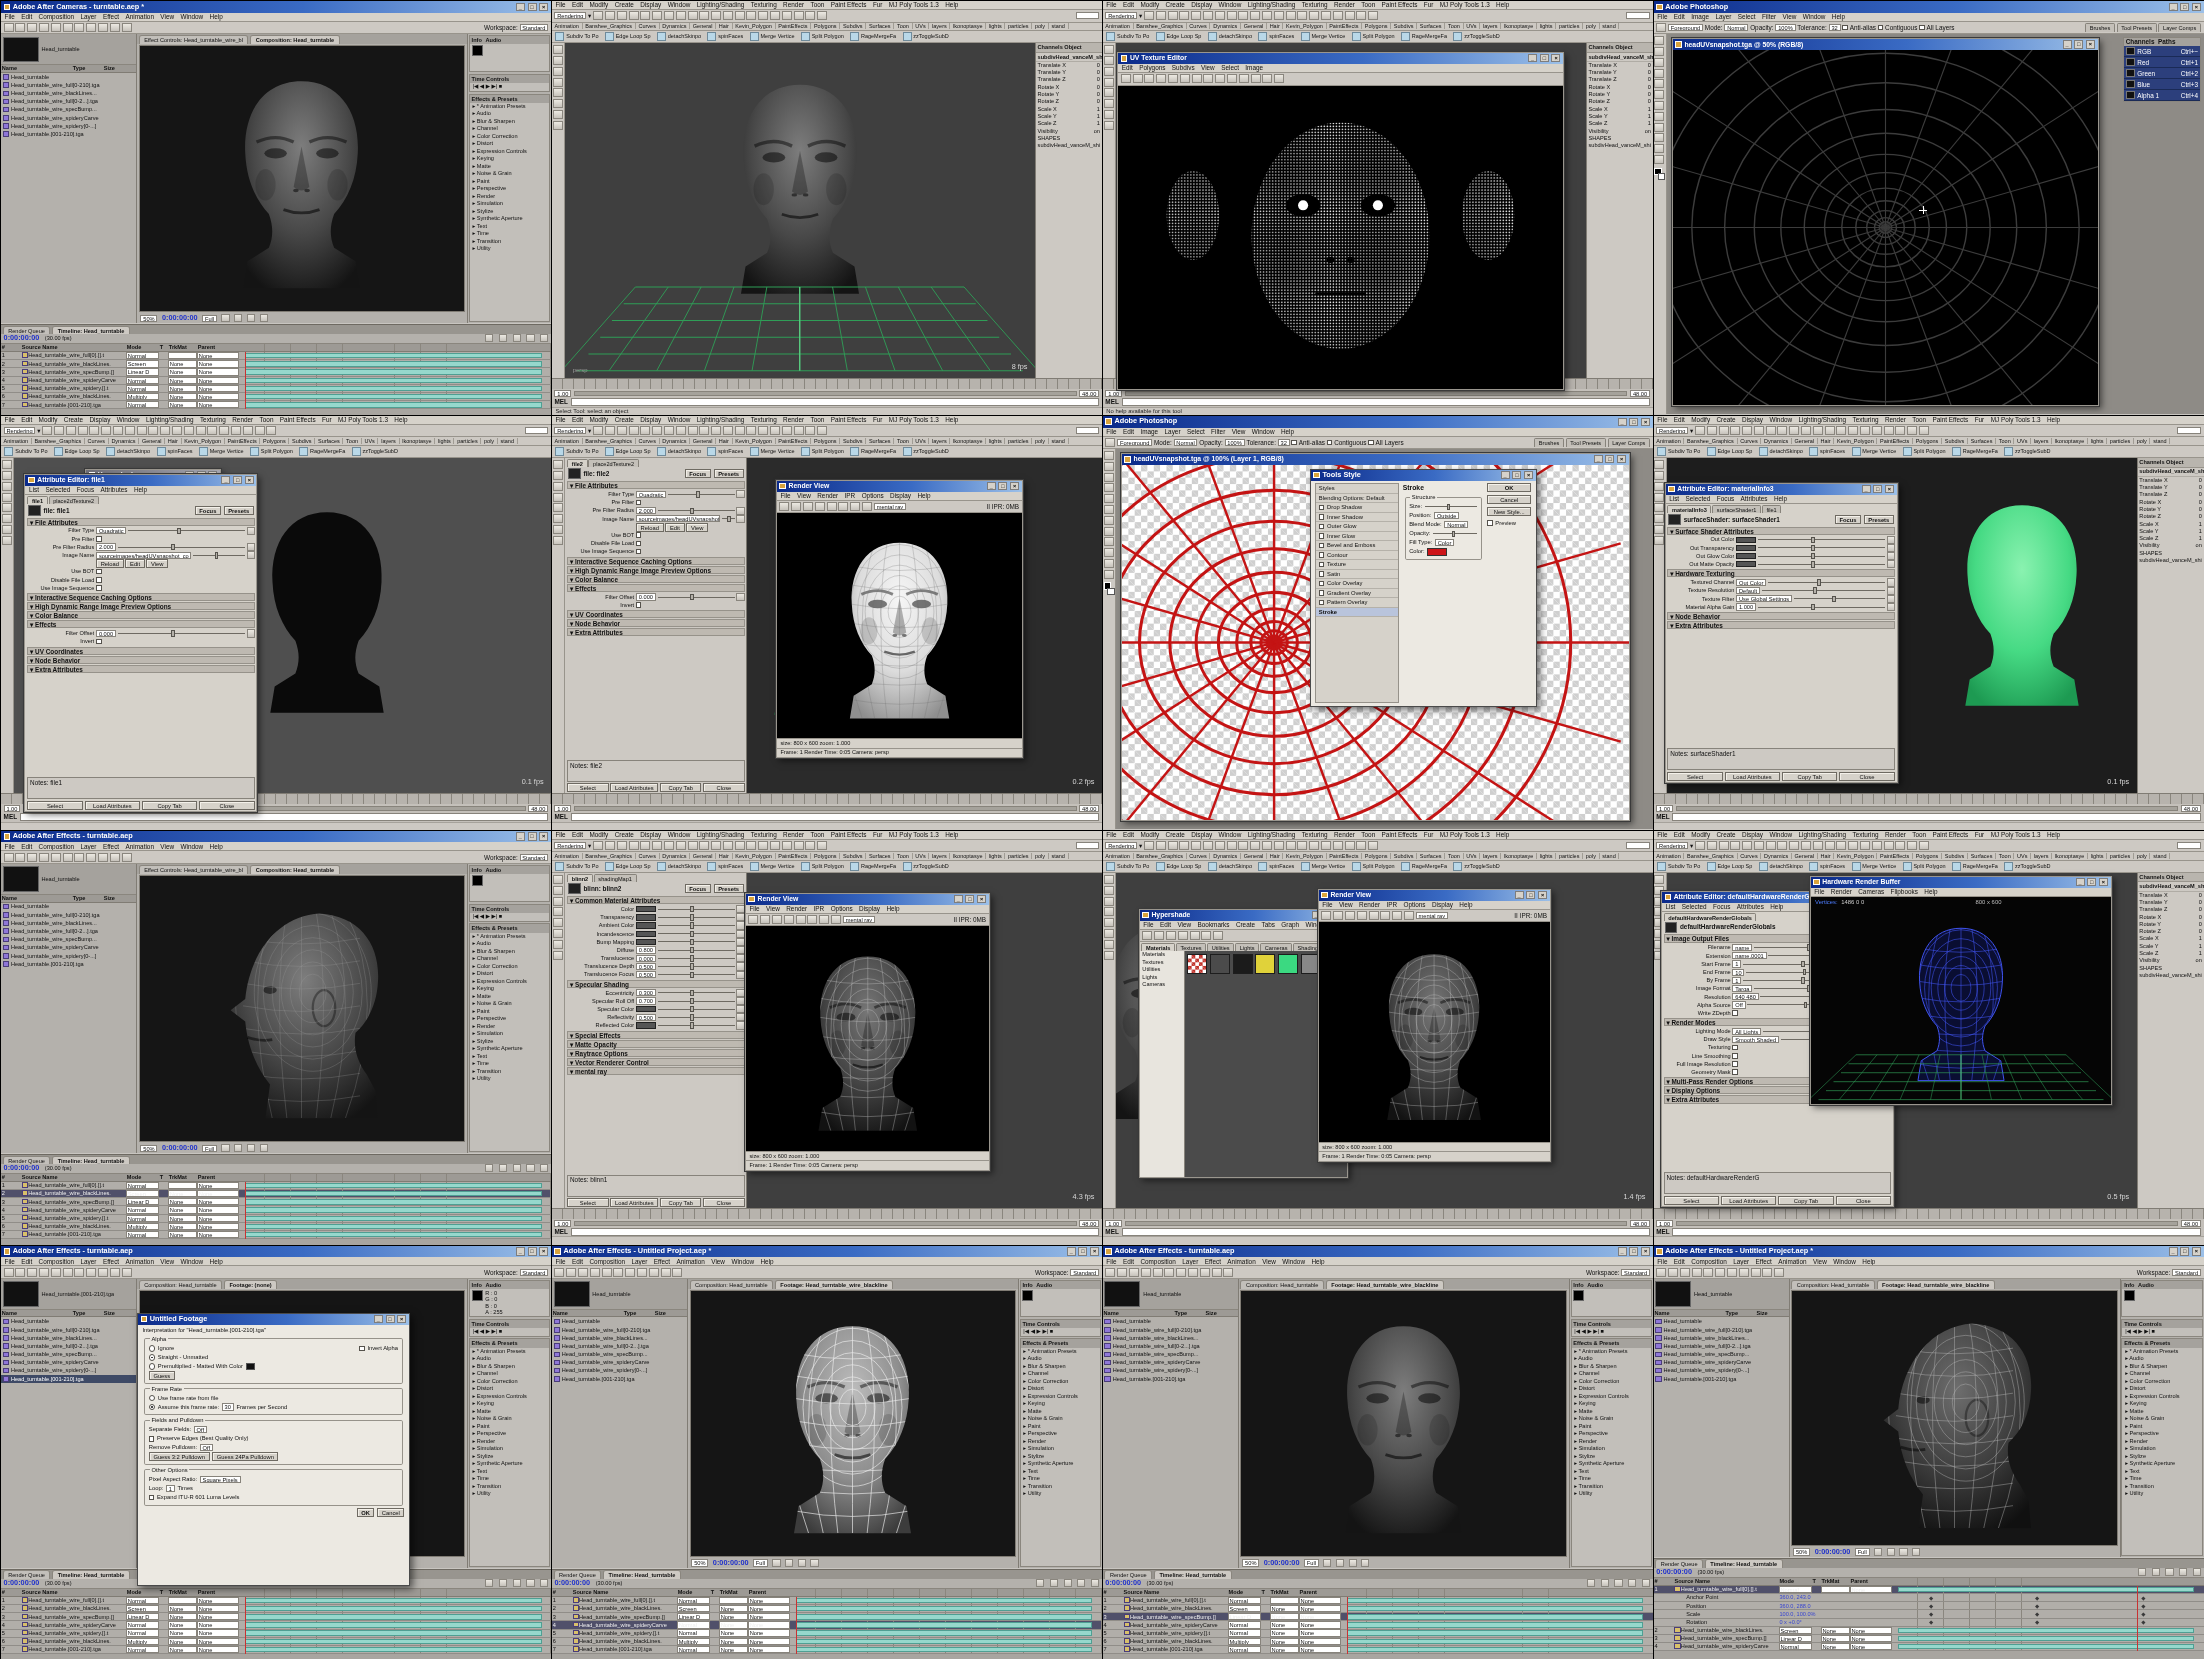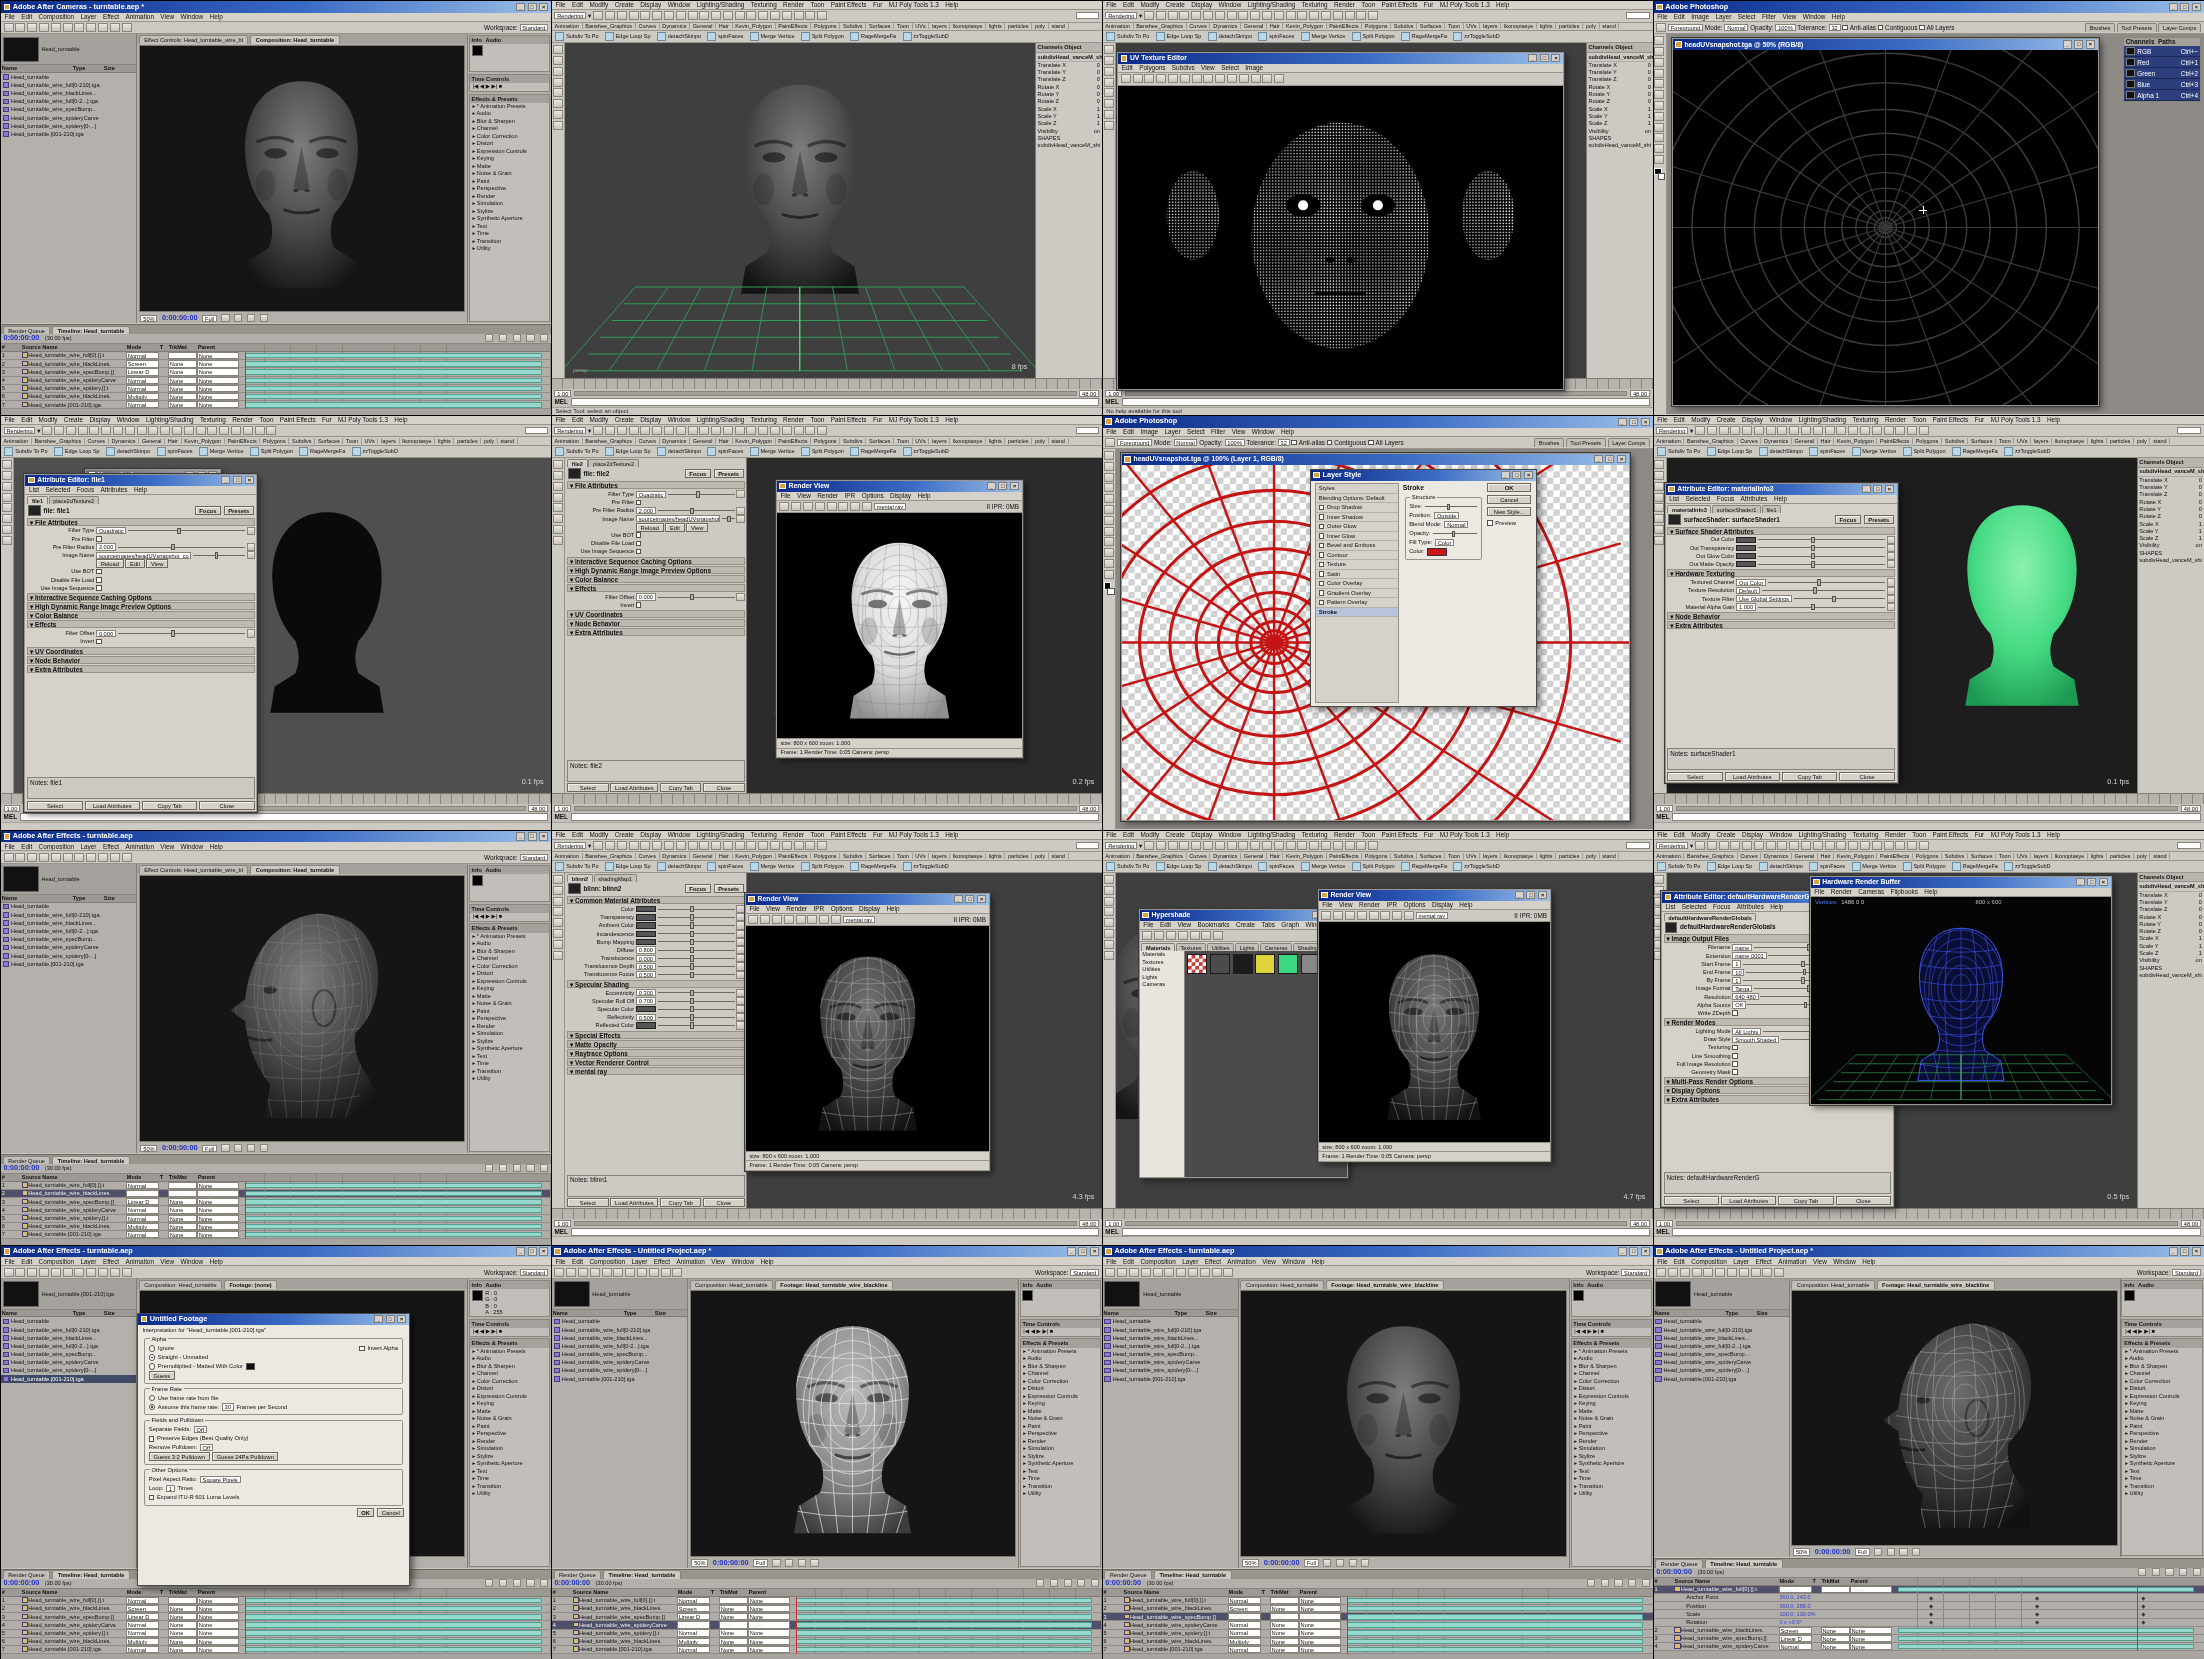--- a/index.html
+++ b/index.html
@@ -1727,21 +1727,21 @@
                 <line x1="120" y1="150" x2="352.5641993841555" y2="1.2561972153919498" stroke="#c41414" stroke-width="1.92"></line>
                 <line x1="120" y1="150" x2="393.4131042227023" y2="71.77634292748539" stroke="#c41414" stroke-width="1.92"></line>
               </svg>
             </div>
           </div>
         </div>
       </div>
       <div class="dlg" style="left: 207px; top: 53px; width: 227px; height: 238px;">
         <div class="tb">
           <span class="wic"></span>
-          <span>Layer Style</span>
+          <span>Tools Style</span>
           <span class="sp"></span>
           <span class="wb">_</span>
           <span class="wb">□</span>
           <span class="wb">×</span>
         </div>
         <div class="dbody" style="display: flex; gap: 3.6px;">
           <div class="ls-left">
             <div class="lsrow">
               <span>Styles</span>
             </div>
@@ -2960,21 +2960,21 @@
                 <ellipse cx="123" cy="80" rx="10" ry="4.5"></ellipse>
               </g>
               <path d="M100,74 L93,110 Q100,116 107,110 Z" fill="rgba(0,0,0,.28)"></path>
               <ellipse cx="95" cy="113" rx="2.5" ry="1.5" fill="rgba(0,0,0,.5)"></ellipse>
               <ellipse cx="105" cy="113" rx="2.5" ry="1.5" fill="rgba(0,0,0,.5)"></ellipse>
               <path d="M84,130 Q100,136 116,130" stroke="rgba(0,0,0,.55)" stroke-width="2.5" fill="none"></path>
               <ellipse cx="68" cy="108" rx="9" ry="14" fill="rgba(0,0,0,.15)"></ellipse>
               <ellipse cx="132" cy="108" rx="9" ry="14" fill="rgba(0,0,0,.15)"></ellipse>
             </svg>
           </div>
-          <div class="fps">4.7 fps</div>
+          <div class="fps">1.4 fps</div>
         </div>
       </div>
       <div class="mruler"></div>
       <div class="mrange">
         <span class="vf">1.00</span>
         <div class="rslider"></div>
         <span class="vf">48.00</span>
       </div>
       <div class="melrow">
         <span style="font-weight: 700;">MEL</span>

